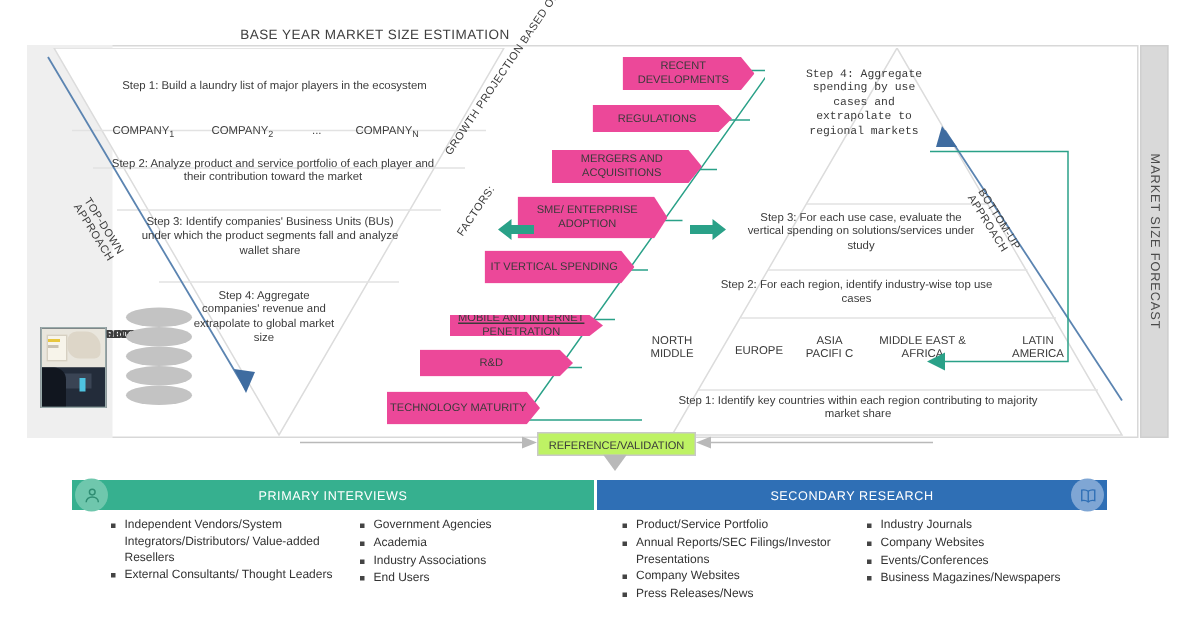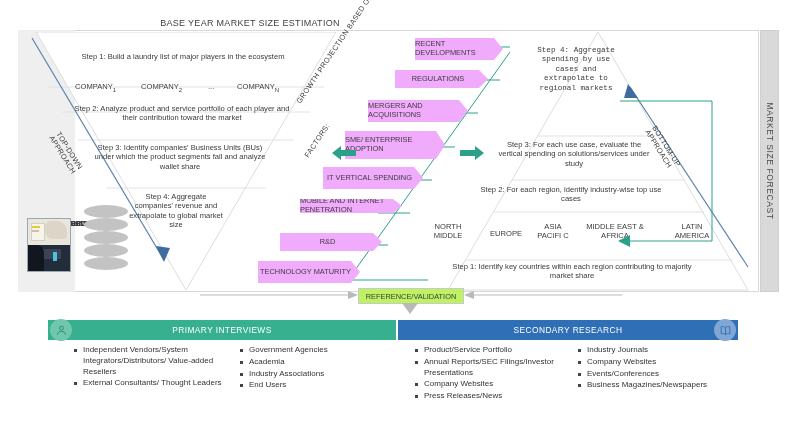--- a/index.html
+++ b/index.html
@@ -13,22 +13,22 @@
   #right-strip .vtext{
     position:absolute;left:50%;top:50%;
     transform:translate(-50%,-50%) rotate(90deg);
     white-space:nowrap;font-size:8.5px;letter-spacing:.6px;color:#4a4a4a;}
   .vrot{transform:rotate(-90deg);transform-origin:left top;white-space:nowrap;
         font-size:7.6px;letter-spacing:.2px;color:#3d3d3d;line-height:1.05;font-weight:600;}
   
   #base-year-title{left:120px;top:18px;width:260px;text-align:center;font-size:9px;letter-spacing:.3px;color:#3f3f3f;}
   .prow{position:absolute;text-align:center;font-size:7.6px;line-height:1.25;color:#3a3a3a;}
   
-  .chev{position:absolute;background:#f0abfc;color:#3a3a3a;font-size:7.4px;line-height:1.2;
-        display:flex;align-items:center;justify-content:center;
+  .chev{position:absolute;background:#ec4899;color:#3a3a3a;font-size:7.4px;line-height:1.2;
+        display:flex;align-items:center;justify-content:center;text-align:center;
         clip-path:polygon(0 0, calc(100% - 9px) 0, 100% 50%, calc(100% - 9px) 100%, 0 100%);
         padding-right:7px;box-sizing:border-box;}
   
   #refval{left:358px;top:288px;width:104px;height:14px;border:1px solid #c9c9c9;background:#bef264;
           font-size:7.4px;display:flex;align-items:center;justify-content:center;color:#3a3a3a;}
   
   .panel-head{position:absolute;height:20px;display:flex;align-items:center;justify-content:center;
               color:#fff;font-size:8.4px;letter-spacing:.4px;}
   #primary-head{left:48px;top:320px;width:348px;background:#36b08f;}
   #secondary-head{left:398px;top:320px;width:340px;background:#2f6fb5;}
@@ -129,21 +129,21 @@
   <line x1="118" y1="145" x2="152" y2="145" stroke="#2aa188"></line>
   <line x1="98" y1="178" x2="130" y2="178" stroke="#2aa188"></line>
   <line x1="78" y1="210" x2="108" y2="210" stroke="#2aa188"></line>
 </svg>
 
 <div class="chev" style="left:415px;top:38px;width:88px;height:22px;">RECENT DEVELOPMENTS</div>
 <div class="chev" style="left:395px;top:70px;width:93px;height:18px;">REGULATIONS</div>
 <div class="chev" style="left:368px;top:100px;width:100px;height:22px;">MERGERS AND ACQUISITIONS</div>
 <div class="chev" style="left:345px;top:131px;width:100px;height:28px;">SME/ ENTERPRISE ADOPTION</div>
 <div class="chev" style="left:323px;top:167px;width:100px;height:22px;">IT VERTICAL SPENDING</div>
-<div class="chev" style="left:300px;top:199px;width:102px;height:14px;">MOBILE AND INTERNET PENETRATION</div>
+<div class="chev" style="left:300px;top:210px;width:102px;height:14px;text-decoration:underline;">MOBILE AND INTERNET PENETRATION</div>
 <div class="chev" style="left:280px;top:233px;width:102px;height:18px;">R&amp;D</div>
 <div class="chev" style="left:258px;top:261px;width:102px;height:22px;">TECHNOLOGY MATURITY</div>
 
 <svg class="abs" style="left:332px;top:145px;" width="26" height="16">
   <polygon points="0,8 9,1 9,5 24,5 24,11 9,11 9,15" fill="#2aa188"></polygon>
 </svg>
 <svg class="abs" style="left:458px;top:145px;" width="26" height="16">
   <polygon points="26,8 17,1 17,5 2,5 2,11 17,11 17,15" fill="#2aa188"></polygon>
 </svg>
 

